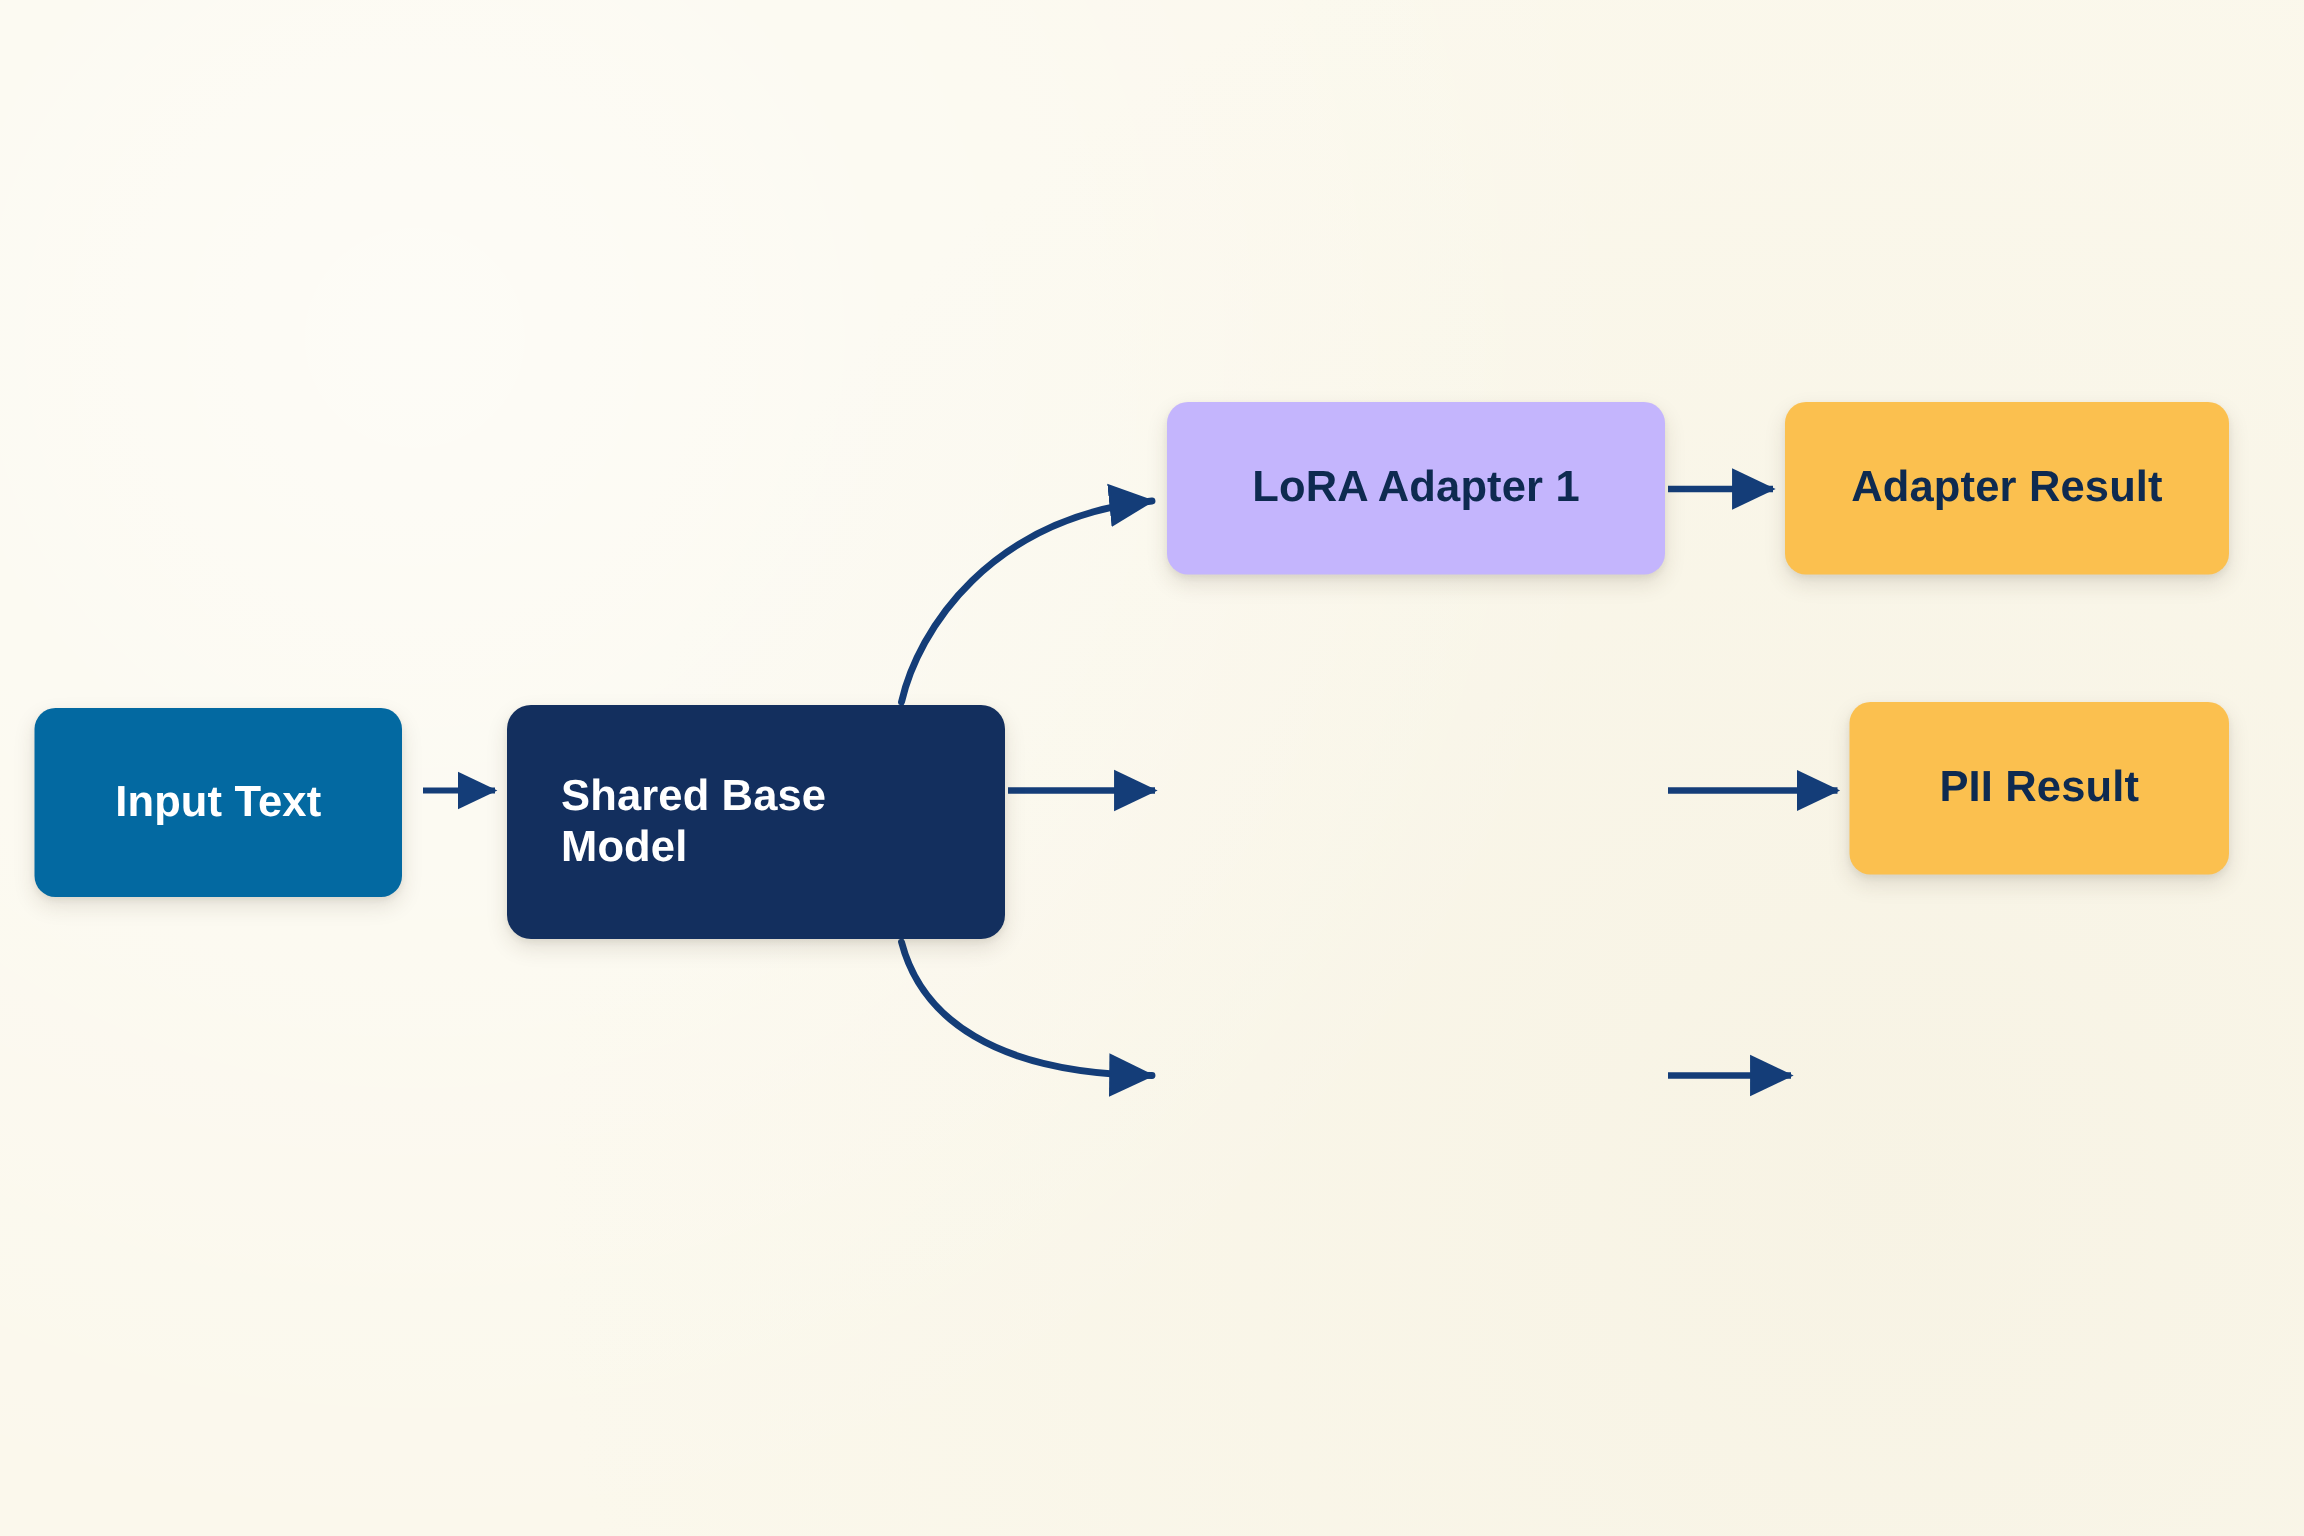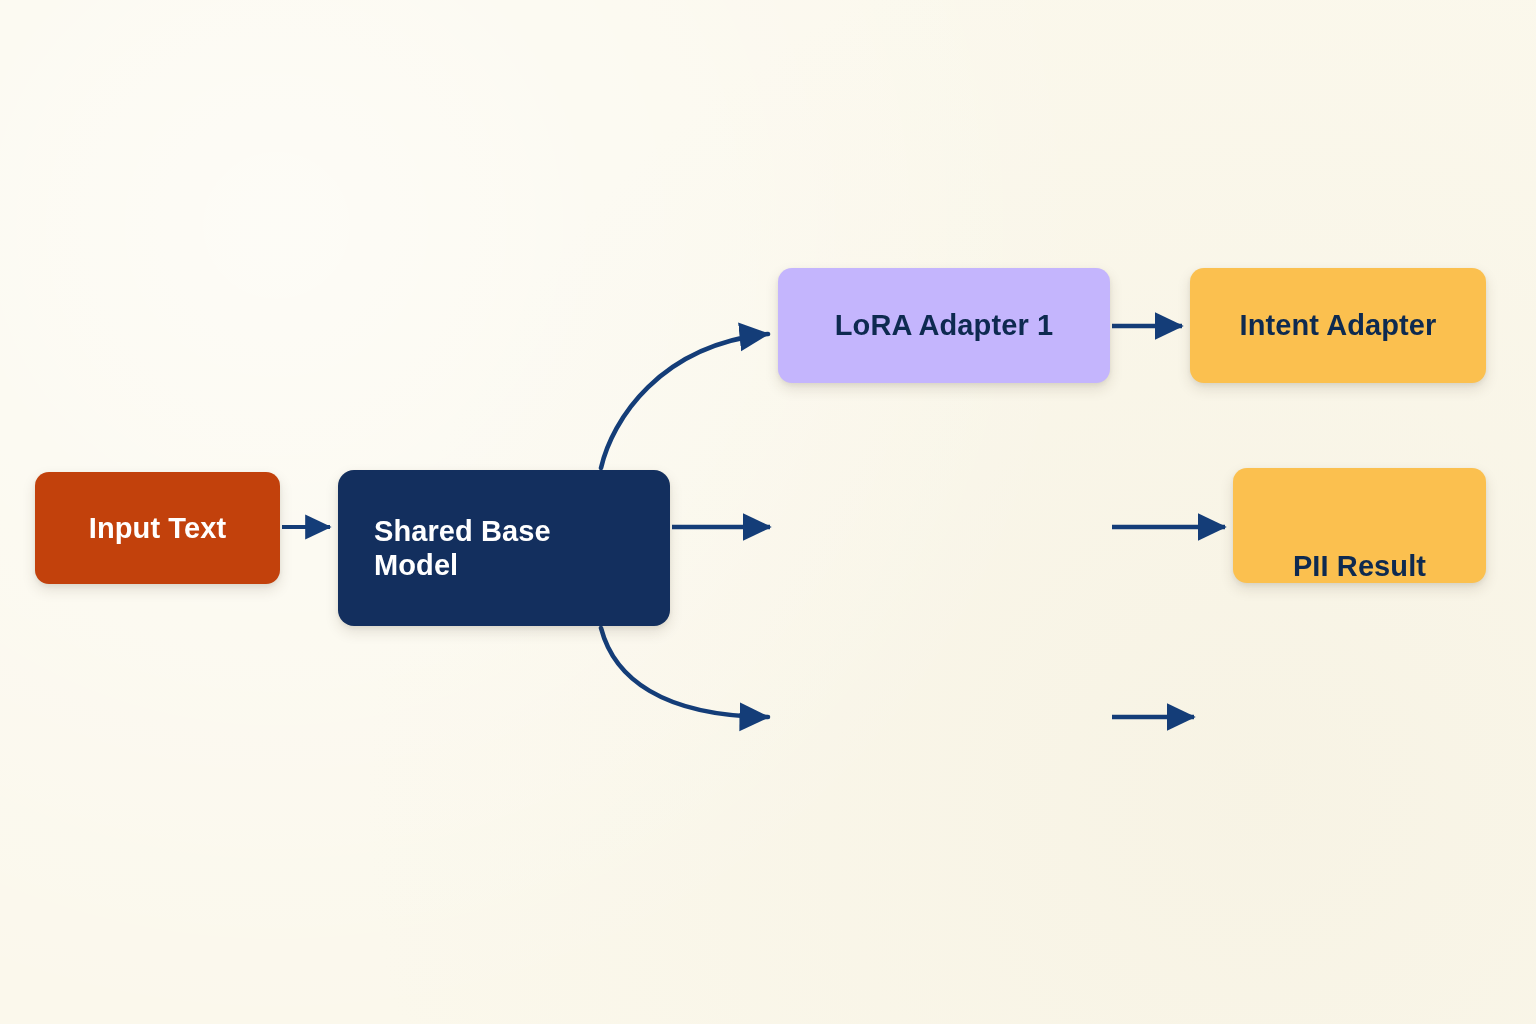--- a/index.html
+++ b/index.html
@@ -51,25 +51,25 @@
     letter-spacing: 0.1px;
   }
   .node-label {
     display: block;
     width: 100%;
     line-height: 1.18;
   }
 
   
   .node.input-node {
-    left: 35px;
+    left: 23px;
     top: 472px;
     width: 245px;
-    height: 112px;
-    background: #c2410c;
+    height: 126px;
+    background: #0369a1;
     justify-content: center;
     text-align: center;
   }
   .node.input-node .node-label {
     color: #ffffff;
     font-size: 29px;
     font-weight: 600;
     text-align: center;
   }
 
@@ -119,21 +119,21 @@
     justify-content: center;
     text-align: center;
   }
   .node.result-node .node-label {
     color: #0e2a50;
     font-size: 29px;
     font-weight: 600;
     text-align: center;
   }
   .node.result-1 { left: 1190px; top: 268px; width: 296px; }
-  .node.result-2 { left: 1233px; top: 468px; width: 253px; align-items: flex-end; }
+  .node.result-2 { left: 1233px; top: 468px; width: 253px; }
   .node.result-3 { left: 1202px; top: 660px; width: 284px; }
 </style>
 </head>
 <body>
 
 <div id="canvas">
 
   <svg id="edges" viewBox="0 0 1536 1024" xmlns="http://www.w3.org/2000/svg">
     <defs>
       <marker id="arrowhead" markerWidth="7" markerHeight="7" refX="6.2" refY="3.5" orient="auto" markerUnits="strokeWidth">
@@ -177,19 +177,19 @@
   <div class="node base-node">
     <span class="node-label">Shared Base
 Model</span>
   </div>
 
   <div class="node adapter-node adapter-1">
     <span class="node-label">LoRA Adapter 1</span>
   </div>
 
   <div class="node result-node result-1">
-    <span class="node-label">Intent Adapter</span>
+    <span class="node-label">Adapter Result</span>
   </div>
   <div class="node result-node result-2">
     <span class="node-label">PII Result</span>
   </div>
 
 </div>
 
 </body></html>

